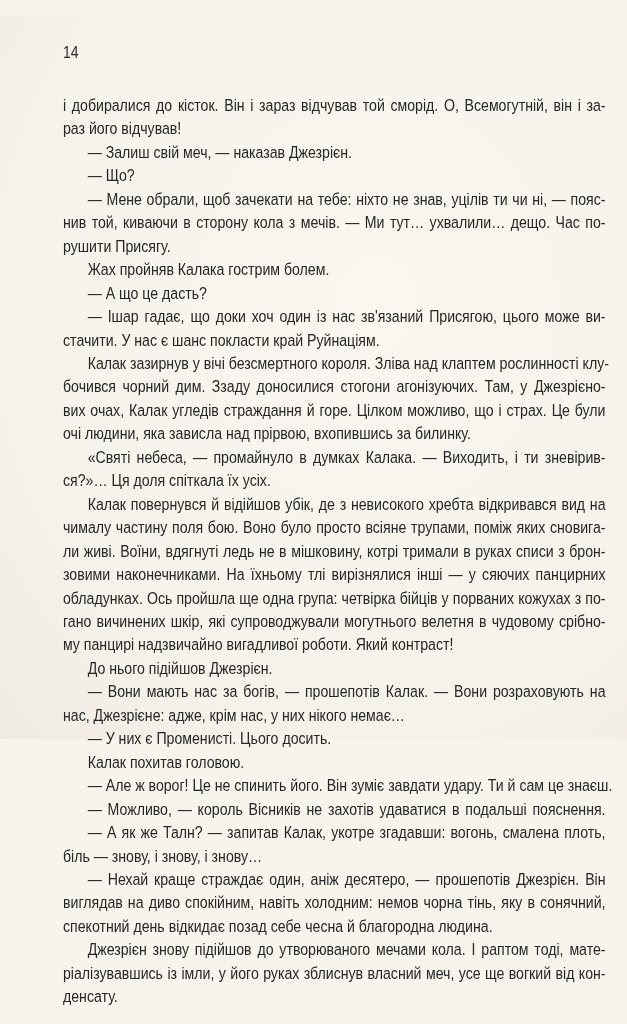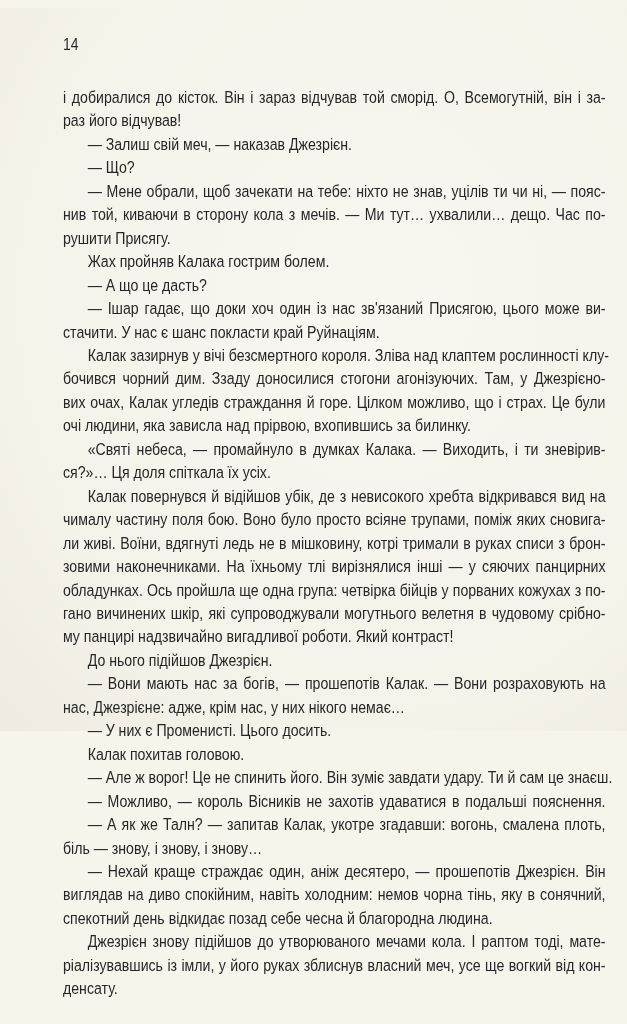--- a/index.html
+++ b/index.html
@@ -2,21 +2,21 @@
 <html><head>
 <meta charset="utf-8">
 <style>
   html, body { margin: 0; padding: 0; }
   body {
     width: 627px; height: 1024px; overflow: hidden;
     background: #f7f4ec;
     position: relative;
   }
   .page {
-    position: absolute; left: 0; top: 8px; width: 627px; height: 723px;
+    position: absolute; left: 0; top: 16px; width: 627px; height: 723px;
     background: radial-gradient(ellipse at 60% 40%, #f9f7f0 0%, #f5f2ea 70%, #efebe2 100%);
   }
   .page-number {
     position: absolute; left: 63px; top: 27px;
     font-family: "Liberation Sans Narrow", "Liberation Sans", sans-serif;
     font-size: 17px; color: #2a2a2a;
     transform: scaleX(0.82); transform-origin: left top;
   }
   .text {
     position: absolute; left: 63px; top: 78px; width: 660px;

